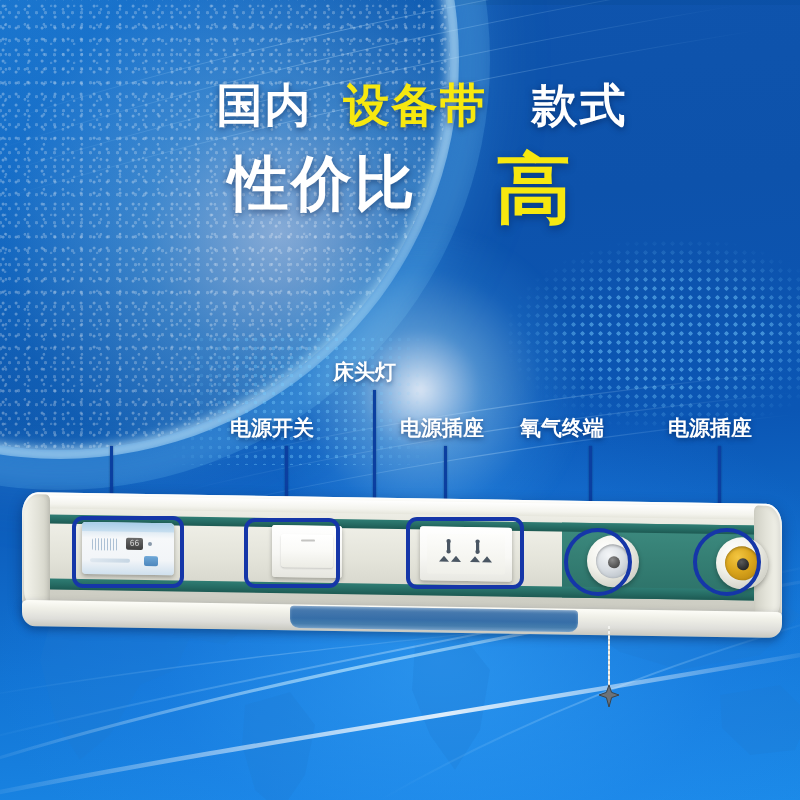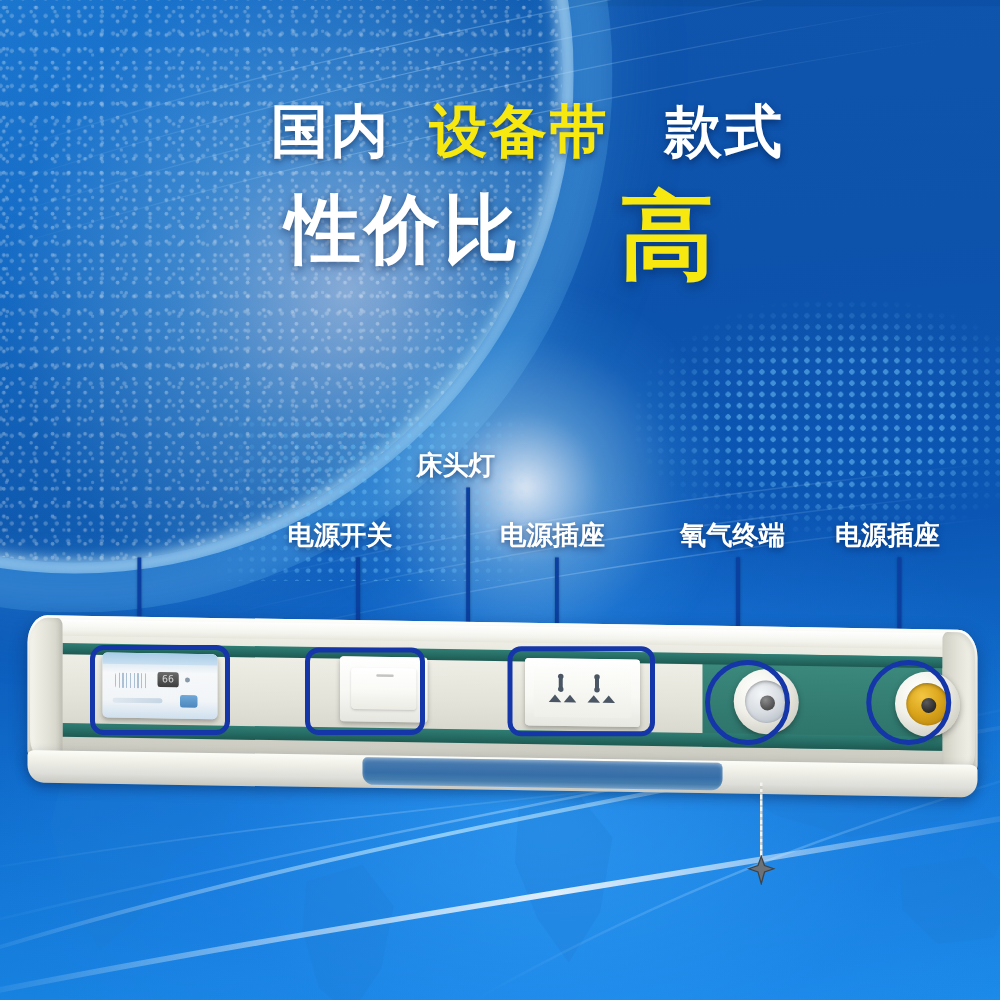--- a/index.html
+++ b/index.html
@@ -402,21 +402,21 @@
 
     <div class="callout-label" style="left:230px; top:418px;">电源开关</div>
     <div class="leader" style="left:285px; top:446px; height:78px;"></div>
 
     <div class="callout-label" style="left:333px; top:362px;">床头灯</div>
     <div class="leader" style="left:373px; top:390px; height:220px;"></div>
 
     <div class="callout-label" style="left:400px; top:418px;">电源插座</div>
     <div class="leader" style="left:444px; top:446px; height:76px;"></div>
 
-    <div class="callout-label" style="left:544px; top:418px;">氧气终端</div>
+    <div class="callout-label" style="left:520px; top:418px;">氧气终端</div>
     <div class="leader" style="left:589px; top:446px; height:96px;"></div>
 
     <div class="callout-label" style="left:668px; top:418px;">电源插座</div>
     <div class="leader" style="left:718px; top:446px; height:96px;"></div>
   </div>
 
   <div class="unit">
 
     <div class="unit-shell">
       <div class="unit-lip"></div>

